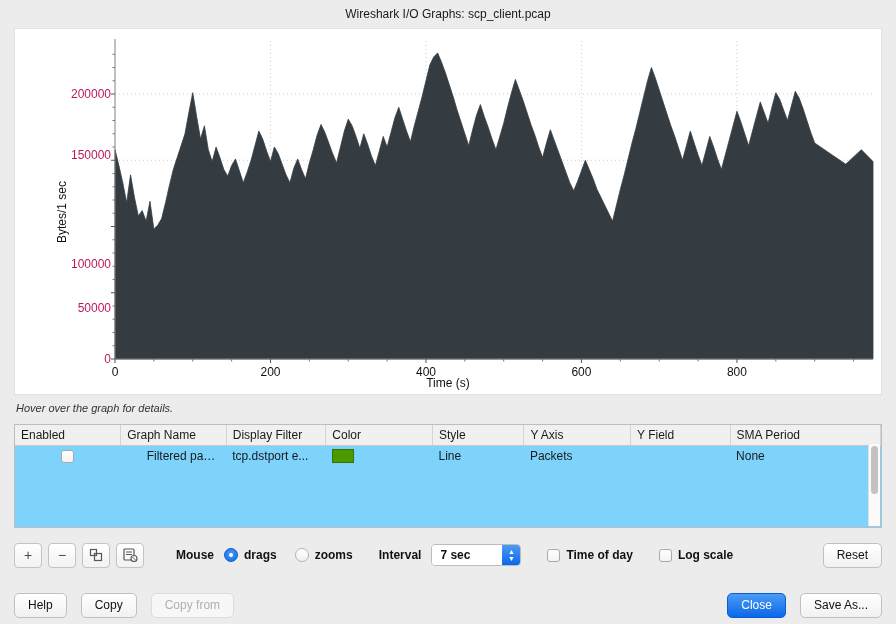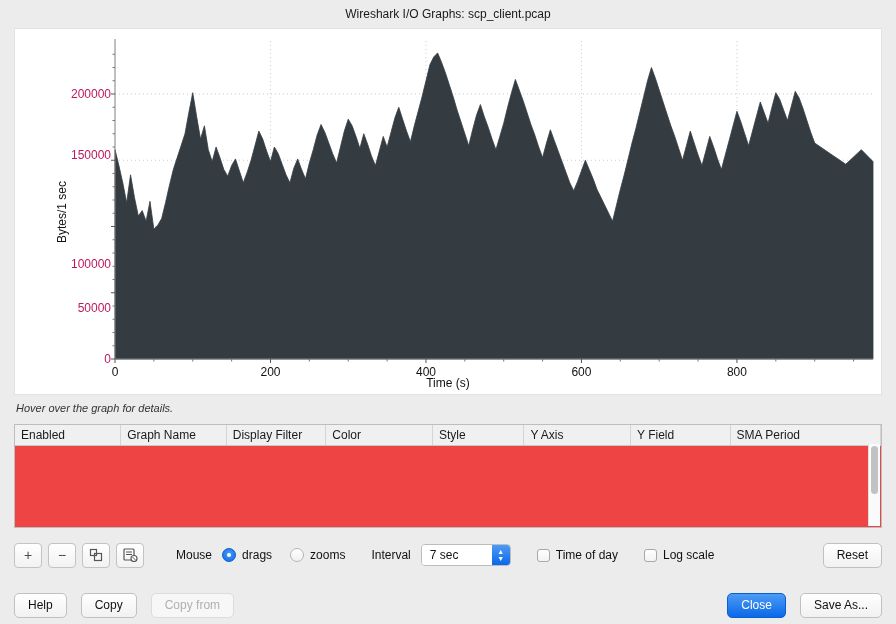--- a/index.html
+++ b/index.html
@@ -104,21 +104,21 @@
     color: #333;
   }
 
   
   .table-frame {
     position: absolute;
     left: 14px;
     top: 424px;
     width: 868px;
     height: 104px;
-    background: #ef4444;
+    background: #7dd3fc;
     border: 1px solid #bdbdbd;
     box-sizing: border-box;
     overflow: hidden;
   }
   .tbl {
     width: 100%;
     border-collapse: collapse;
     table-layout: fixed;
     font-size: 12px;
   }
@@ -233,21 +233,21 @@
     background: linear-gradient(#ffffff, #f2f2f2);
     margin-right: 6px;
     display: flex;
     align-items: center;
     justify-content: center;
     box-sizing: border-box;
     color: #4a4a4a;
     font-size: 14px;
     line-height: 1;
   }
-  .ctl-group { display: flex; align-items: center; }
+  .ctl-group { display: flex; align-items: center; font-weight: bold; }
   .lbl { font-size: 12px; color: #111; }
 
   .radio {
     width: 14px; height: 14px;
     border-radius: 50%;
     border: 1px solid #b4b4b4;
     background: linear-gradient(#ffffff, #f0f0f0);
     display: inline-block;
     position: relative;
     vertical-align: middle;
@@ -439,20 +439,30 @@
         <th class="col-name">Graph Name</th>
         <th class="col-filter">Display Filter</th>
         <th class="col-color">Color</th>
         <th class="col-style">Style</th>
         <th class="col-yaxis">Y Axis</th>
         <th class="col-yfield">Y Field</th>
         <th class="col-sma">SMA Period</th>
       </tr>
     </thead>
     <tbody id="tbody">
+        <tr>
+          <td class="col-enabled cellcenter"><span class="chk"></span></td>
+          <td class="col-name"><span class="nameCellInner">Filtered pack...</span></td>
+          <td class="col-filter">tcp.dstport e...</td>
+          <td class="col-color"><span class="swatch" style="background: rgb(76, 153, 0);"></span></td>
+          <td class="col-style">Line</td>
+          <td class="col-yaxis">Packets</td>
+          <td class="col-yfield"></td>
+          <td class="col-sma">None</td>
+        </tr>
       </tbody>
   </table>
   <div class="tbl-scrollbar">
     <div class="thumb"></div>
   </div>
 </div>
 
 <div class="controls">
   <div class="iconbtn">
     <span>+</span>

